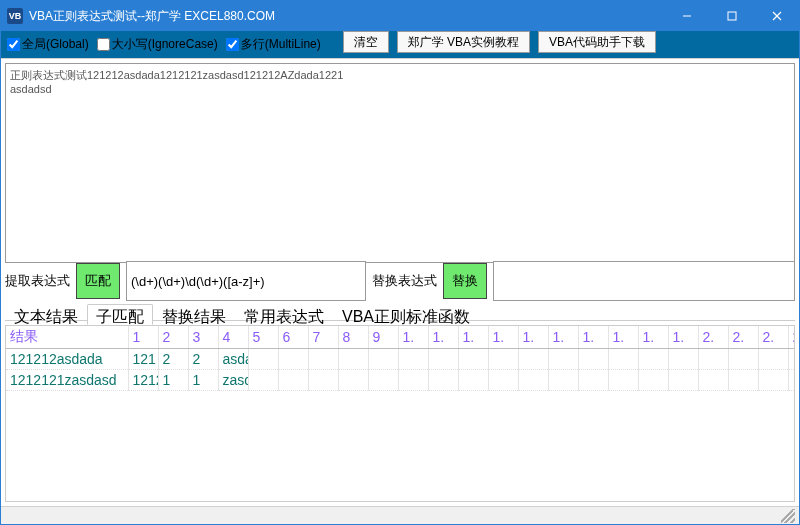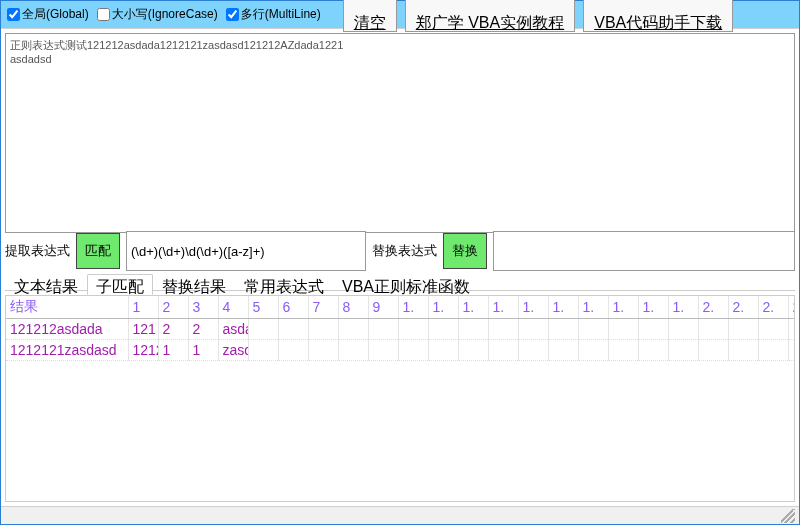--- a/index.html
+++ b/index.html
@@ -3,49 +3,71 @@
 <meta charset="utf-8">
 <style>
 * { box-sizing: border-box; margin: 0; padding: 0; }
 body { font-family: "Microsoft YaHei", SimSun, Arial, sans-serif; font-size: 12px; background: #fff; overflow: hidden; }
 .window { width: 800px; height: 525px; border: 1px solid #2a7fd4; display: flex; flex-direction: column; }
 .titlebar { height: 30px; background: #2a7fd4; color: #fff; display: flex; align-items: center; padding-left: 6px; }
 .titlebar .icon { width: 16px; height: 16px; background: #1a4a8a; border-radius: 2px; margin-right: 6px; display: flex; align-items: center; justify-content: center; font-size: 9px; color: #fff; font-weight: bold; }
 .titlebar .title { flex: 1; font-size: 12px; }
 .titlebar .controls { display: flex; }
 .titlebar .ctl { width: 45px; height: 30px; display: flex; align-items: center; justify-content: center; color: #fff; cursor: pointer; }
-.toolbar { height: 28px; background: #7dd3fc; border-bottom: 1px solid #d0d0d0; display: flex; align-items: center; padding: 0 6px; gap: 8px; }
+.toolbar { height: 28px; background: #0369a1; border-bottom: 1px solid #d0d0d0; display: flex; padding: 0 6px; gap: 8px; }
 .chk { display: flex; align-items: center; gap: 2px; cursor: pointer; }
 .chk input { margin: 0; }
 .chk-label { white-space: nowrap; }
-.btn { background: #f8f8f8; border: 1px solid #999; padding: 16px 10px; font-size: 16px; cursor: pointer; font-family: inherit; height: 22px; line-height: 16px; text-decoration: underline; }
+.btn { background: #f8f8f8; border: 1px solid #999; padding: 2px 10px; font-size: 12px; cursor: pointer; font-family: inherit; height: 22px; line-height: 16px; }
 .content { flex: 1; display: flex; flex-direction: column; padding: 4px; gap: 4px; min-height: 0; }
 .input-area { height: 200px; border: 1px solid #999; padding: 4px; font-size: 11px; color: #555; overflow: auto; background: #fff; resize: none; font-family: inherit; }
 .regex-row { display: flex; align-items: center; gap: 6px; height: 28px; }
 .lbl { white-space: nowrap; font-size: 13px; }
 .hlbtn { background: #6fea6f; border: 1px solid #444; padding: 2px 8px; font-size: 13px; cursor: pointer; height: 36px; font-family: inherit; }
 .regex-input { height: 40px; border: 1px solid #999; padding: 0 4px; font-size: 13px; font-family: Liberation Sans, sans-serif; }
 .tabs { display: flex; border-bottom: 1px solid #ccc; height: 22px; }
 .tab { padding: 2px 8px; border: 1px solid transparent; cursor: pointer; font-size: 16px; position: relative; top: 5px; }
 .tab.active { background: #fff; border: 1px solid #ccc; border-bottom: 1px solid #fff; border-radius: 2px 2px 0 0; }
 .grid-wrap { flex: 1; border: 1px solid #ccc; overflow: auto; min-height: 0; position: relative; }
 table { border-collapse: collapse; font-size: 14px; width: 100%; table-layout: fixed; }
 th, td { border-right: 1px solid #e4e4e4; border-bottom: 1px dotted #ddd; padding: 2px 4px; text-align: left; font-weight: normal; white-space: nowrap; overflow: hidden; }
 thead th { background: #fff; border-bottom: 1px solid #bbb; height: 22px; color: #8b5cf6; }
-tbody td { height: 20px; color: #a21caf; }
+tbody td { height: 20px; color: #0f766e; }
 .col0 { width: 122px; }
 .coln { width: 30px; }
 .statusbar { height: 18px; border-top: 1px solid #d0d0d0; background: #f0f0f0; display: flex; align-items: center; justify-content: space-between; padding: 0 4px; color: #666; font-size: 11px; }
 .sb-handle { width: 14px; height: 14px; background-image: linear-gradient(135deg, transparent 40%, #aaa 40%, #aaa 50%, transparent 50%, transparent 60%, #aaa 60%, #aaa 70%, transparent 70%, transparent 80%, #aaa 80%, #aaa 90%, transparent 90%); }
 </style>
 </head>
 <body>
 
 <div class="window">
 
+  <div class="titlebar">
+    <div class="icon">VB</div>
+    <div class="title">VBA正则表达式测试--郑广学  EXCEL880.COM</div>
+    <div class="controls">
+      <div class="ctl">
+          <svg width="10" height="10">
+            <line x1="1" y1="5" x2="9" y2="5" stroke="#fff" stroke-width="1"></line>
+          </svg>
+        </div>
+      <div class="ctl">
+          <svg width="10" height="10">
+            <rect x="1" y="1" width="8" height="8" fill="none" stroke="#fff" stroke-width="1"></rect>
+          </svg>
+        </div>
+      <div class="ctl close">
+          <svg width="10" height="10">
+            <line x1="1" y1="1" x2="9" y2="9" stroke="#fff" stroke-width="1.2"></line>
+            <line x1="9" y1="1" x2="1" y2="9" stroke="#fff" stroke-width="1.2"></line>
+          </svg>
+        </div>
+    </div>
+  </div>
 
   <div class="toolbar">
     <label class="chk">
       <input type="checkbox" checked="" style="">
       <span class="chk-label">全局(Global)</span>
     </label>
     <label class="chk">
       <input type="checkbox" style="">
       <span class="chk-label">大小写(IgnoreCase)</span>
     </label>

